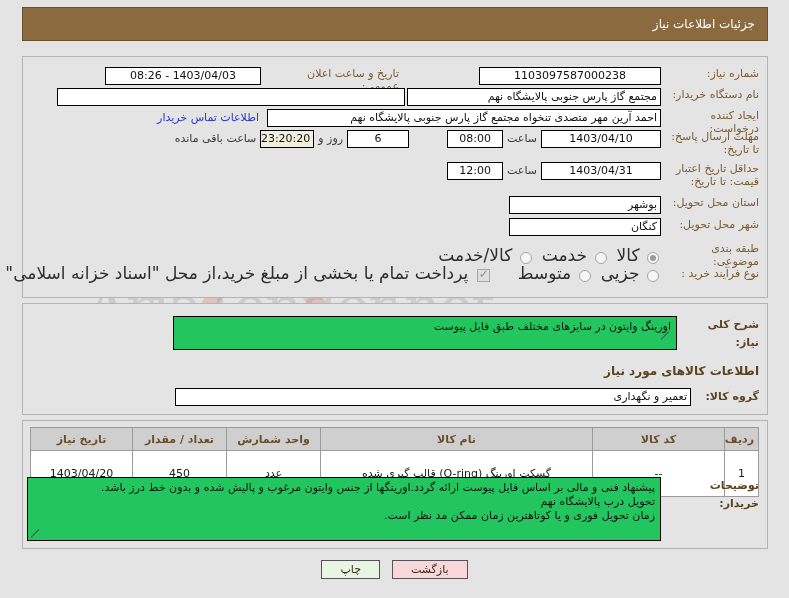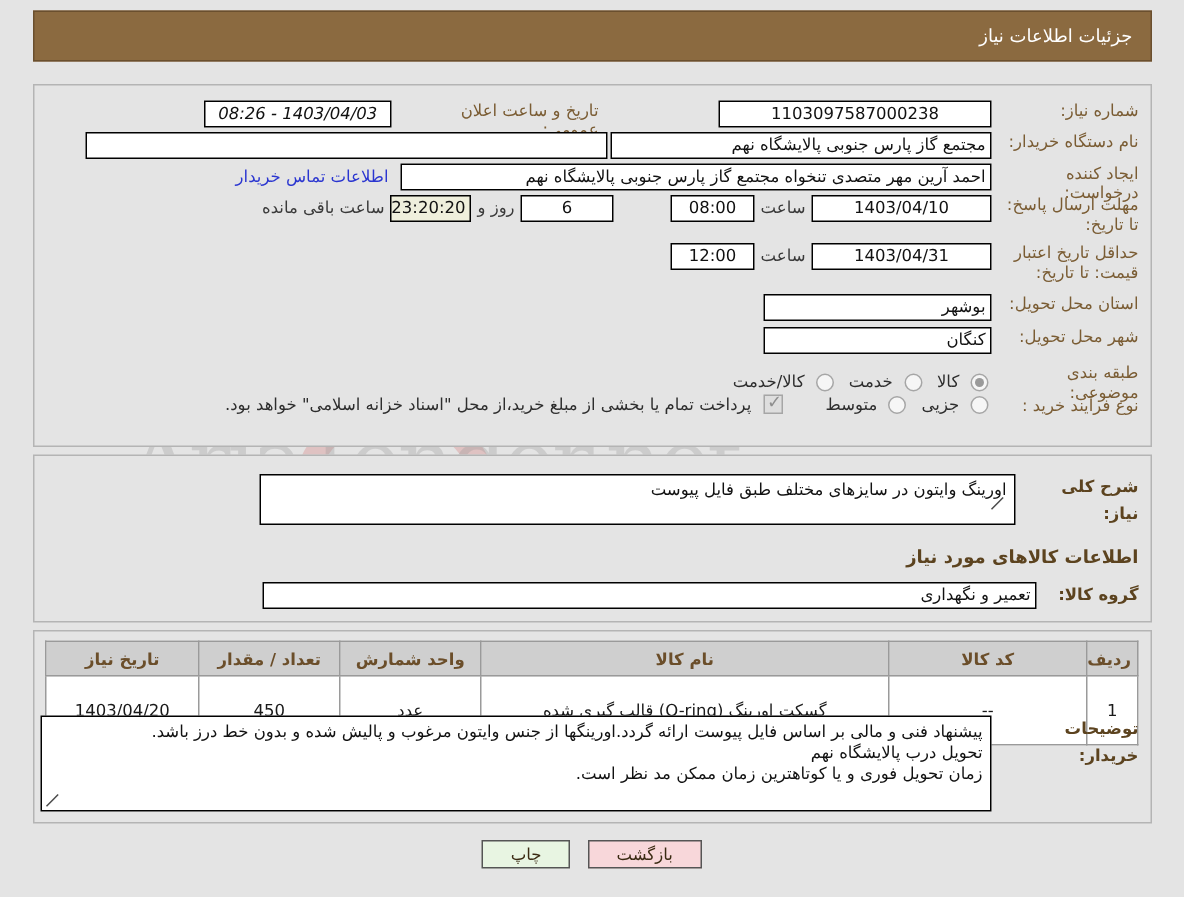--- a/index.html
+++ b/index.html
@@ -161,21 +161,21 @@
   }
   .radio.on::after {
     content: "";
     position: absolute;
     left: 2px; top: 2px;
     width: 6px; height: 6px;
     border-radius: 50%;
     background: #9a9a9a;
   }
   .radio-lbl {
-    font-size: 11px;
+    font-size: 17px;
     color: #2d2d2d;
     padding: 0 4px 0 10px;
     vertical-align: 1px;
   }
   .checkbox {
     width: 13px;
     height: 13px;
     border: 1px solid #a6a6a6;
     background: #dedede;
     box-sizing: border-box;
@@ -187,21 +187,21 @@
     content: "\2713";
     position: absolute;
     left: 1px; top: -3px;
     font-size: 12px;
     color: #8e8e8e;
     line-height: 14px;
   }
 
   
   .tbox {
-    background: #ffffff;
+    background: #22c55e;
     border: 1px solid #000;
     box-sizing: border-box;
     font-size: 11px;
     color: #111;
     padding: 3px 5px 0 5px;
     position: relative;
     overflow: hidden;
     line-height: 14px;
   }
   .tbox .grip {
@@ -297,21 +297,21 @@
 
 <div class="panel" id="panel-main">
  <div class="panel-inner">
 
   <div class="row" style="top:10px; right:8px;">
     <span class="lbl" style="width:92px;">شماره نیاز:</span>
     <span class="fld" style="width:182px; margin-right:6px;">1103097587000238</span>
   </div>
   <div class="row" style="top:10px; right:368px;">
     <span class="lbl" style="width:132px;">تاریخ و ساعت اعلان عمومی:</span>
-    <span class="fld" style="width:125px; margin-right:6px;font-style:italic;">1403/04/03 - 08:26</span>
+    <span class="fld" style="width:156px; margin-right:6px;">1403/04/03 - 08:26</span>
   </div>
 
   <div class="row" style="top:31px; right:8px;">
     <span class="lbl" style="width:92px;">نام دستگاه خریدار:</span>
     <span class="fld rt" style="width:254px; margin-right:6px;">مجتمع گاز پارس جنوبی  پالایشگاه نهم</span>
   </div>
   <div class="row" style="top:31px; right:362px;">
     <span class="fld rt blank" style="width:348px;"></span>
   </div>
 

